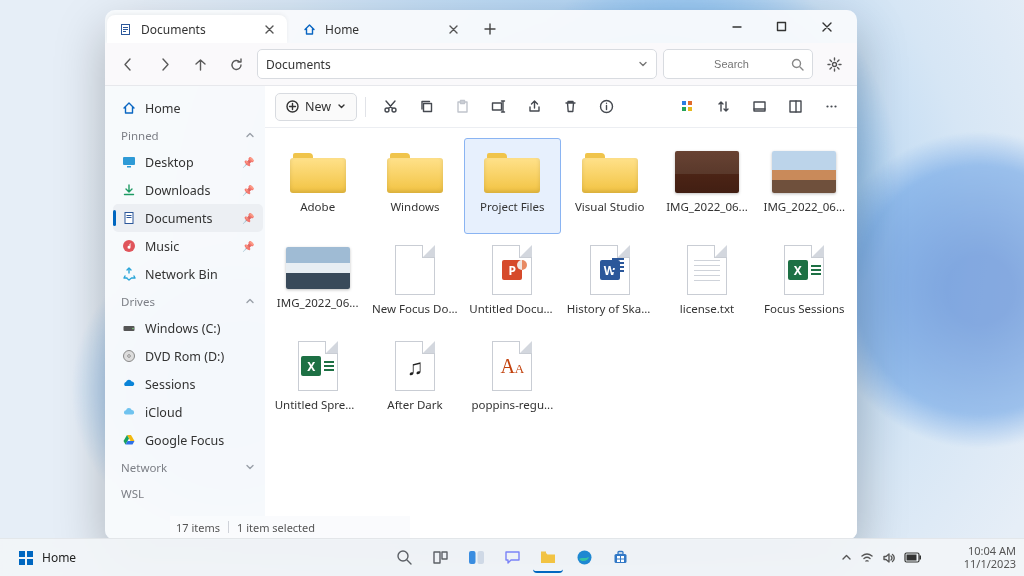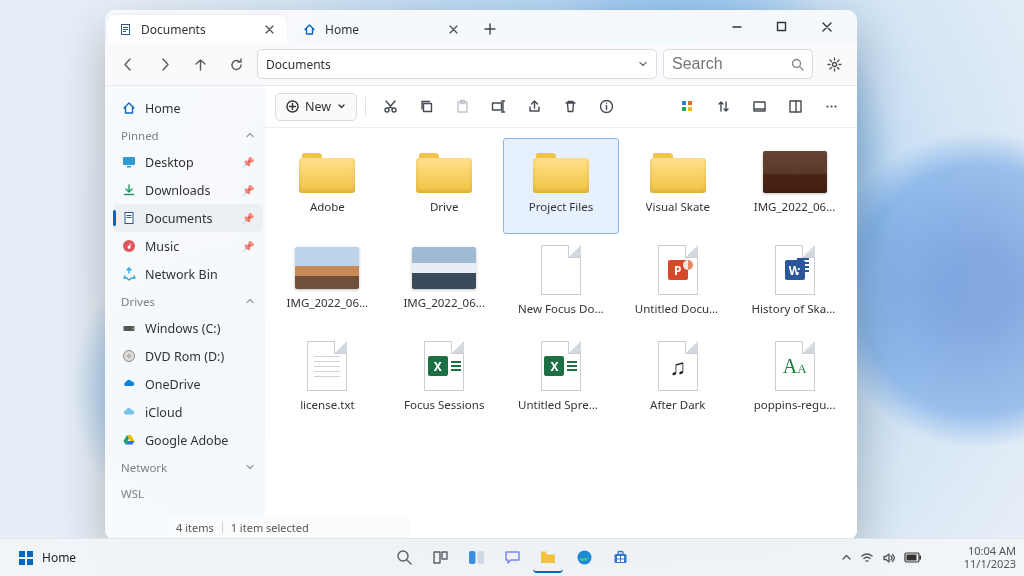--- a/index.html
+++ b/index.html
@@ -24,59 +24,59 @@
   .tab.active { background:#fff; box-shadow:0 -1px 4px rgba(0,0,0,.06);}
   .tab .x { margin-left:auto; width:16px; height:16px; border-radius:4px; display:flex; align-items:center; justify-content:center; color:#555;}
   .addtab { width:30px; height:28px; display:flex; align-items:center; justify-content:center; color:#444; border-radius:6px;}
   .win-controls { margin-left:auto; display:flex;}
   .win-controls div{ width:45px; height:33px; display:flex; align-items:center; justify-content:center; color:#333;}
   .toolbar { height:42px; display:flex; align-items:center; gap:6px; padding:6px 8px; background:#faf9fb;}
   .navbtn { width:30px; height:30px; display:flex; align-items:center; justify-content:center; color:#5a5a5a; border-radius:4px;}
   .addr { flex:1; height:30px; background:#fff; border:1px solid #d8dbe0; border-radius:5px; display:flex; align-items:center; padding:0 8px; color:#333;}
   .addr .caret{ margin-left:auto; color:#777;}
   .search { width:150px; height:30px; background:#fff; border:1px solid #d8dbe0; border-radius:5px; display:flex; align-items:center; padding:0 8px; color:#777;}
-  .search input{ border:none; outline:none; width:100%; font-size:16px; color:#701a75; background:transparent;}
+  .search input{ border:none; outline:none; width:100%; font-size:11px; color:#701a75; background:transparent;text-align:center;}
   .search .sicon{ color:#888;}
   .gear { width:30px; height:30px; display:flex; align-items:center; justify-content:center; color:#555; border-radius:4px;}
   .body { flex:1; display:flex; overflow:hidden; border-top:1px solid #e7e8ec;}
   .sidebar { width:160px; padding:8px 2px 8px 8px; overflow-y:auto; font-size:12.5px;}
   .sb-item { height:28px; display:flex; align-items:center; gap:8px; padding:0 8px; border-radius:5px; color:#333; position:relative; cursor:pointer;}
   .sb-item .pin{ margin-left:auto; color:#999; font-size:10px; opacity:.7;}
   .sb-item.active{ background:#eceff3;}
   .sb-item.active::before{ content:""; position:absolute; left:0; top:6px; bottom:6px; width:3px; background:#0067c0; border-radius:3px;}
   .sb-head { height:26px; display:flex; align-items:center; padding:0 8px; color:#7c7f86; font-size:11.5px; cursor:pointer;}
   .sb-head .chev{ margin-left:auto; color:#9aa0a8;}
   .sb-ico { width:16px; display:inline-flex; align-items:center; justify-content:center;}
   .main { flex:1; background:#fff; display:flex; flex-direction:column; overflow:hidden;}
   .cmdbar { height:42px; display:flex; align-items:center; gap:4px; padding:0 10px; border-bottom:1px solid #eceef2;justify-content:flex-end;}
   .newbtn { height:28px; padding:0 10px; display:flex; align-items:center; gap:6px; border:1px solid #d8dbe0; border-radius:5px; color:#333; background:#fafafa; font-size:12.5px;}
   .cmdicon{ width:32px; height:32px; display:flex; align-items:center; justify-content:center; color:#454950; border-radius:4px;}
   .cmdicon.disabled{ color:#c0c4cc;}
   .cmd-div{ width:1px; height:20px; background:#e1e3e8; margin:0 4px;}
   .spacer{ flex:1;}
-  .grid { flex:1; padding:10px 4px; display:grid; grid-template-columns: repeat(5, 1fr); grid-auto-rows:96px; overflow-y:auto;}
+  .grid { flex:1; padding:10px 4px; display:grid; grid-template-columns: repeat(6, 1fr); grid-auto-rows:96px; overflow-y:auto;}
   .item { display:flex; flex-direction:column; align-items:center; justify-content:flex-start; gap:6px; padding:6px 4px; border:1px solid transparent; border-radius:3px; cursor:pointer;}
   .item.selected{ background:#e7f0fd; border-color:#8ab4f2;}
   .item .label{ font-size:11.5px; color:#333; text-align:center; max-width:86px; white-space:nowrap; overflow:hidden; text-overflow:ellipsis;}
   .folder-ico { width:56px; height:40px; position:relative; margin-top:8px;}
   .folder-ico::before{ content:""; position:absolute; left:3px; top:0; width:20px; height:8px; background:#f0c44b; border-radius:2px 4px 0 0;}
   .folder-ico::after{ content:""; position:absolute; left:0; top:5px; right:0; bottom:0; background:linear-gradient(180deg,#ffe18a,#f2c342); border-radius:3px; box-shadow:inset 0 -2px 4px rgba(0,0,0,.12);}
   .thumb { width:64px; height:42px; margin-top:6px; border-radius:2px; box-shadow:0 1px 3px rgba(0,0,0,.25); background-size:cover; background-position:center;}
   .doc-ico { width:40px; height:50px; margin-top:4px; background:#fff; border:1px solid #c9cdd4; position:relative; display:flex; align-items:center; justify-content:center;}
   .doc-ico::before{ content:""; position:absolute; right:-1px; top:-1px; width:12px; height:12px; background:linear-gradient(135deg,#fff 48%, #d3d7de 52%); border-left:1px solid #c9cdd4; border-bottom:1px solid #c9cdd4;}
   .doc-ico.lines::after{ content:""; position:absolute; left:6px; right:6px; top:14px; height:22px; background:repeating-linear-gradient(180deg,#cfd3da 0 1px, transparent 1px 5px);}
   .badge { width:20px; height:20px; color:#fff; font-weight:700; font-size:12px; display:flex; align-items:center; justify-content:center; border-radius:2px;}
   .badge.p{ background:#d64a2b;}
   .badge.w{ background:#2b579a;}
   .badge.x{ background:#1d7044;}
   .xbadge-wrap{ display:flex; gap:3px; align-items:center;}
   .xbars{ display:flex; flex-direction:column; gap:2px;}
   .xbars span{ width:10px; height:2px; background:#1d7044;}
   .note-ico{ font-size:22px; color:#222;}
-  .font-ico{ font-size:20px; color:#15803d; font-family:Georgia,serif;}
+  .font-ico{ font-size:20px; color:#c2410c; font-family:Georgia,serif;}
   .taskbar { position:absolute; left:0; right:0; bottom:0; height:38px; background:rgba(241,244,248,.95); backdrop-filter:blur(8px); border-top:1px solid rgba(0,0,0,.06); display:flex; align-items:center; padding:0 8px; }
   .status-left{ position:absolute; left:170px; bottom:38px; height:22px; width:240px; display:flex; align-items:center; gap:8px; font-size:11px; color:#555; padding-left:6px; background:rgba(250,251,253,.9);}
   .status-left .div{ width:1px; height:12px; background:#cfd2d9;}
   .tb-home{ display:flex; align-items:center; gap:8px; padding:0 10px; height:30px; border-radius:4px;}
   .tb-center{ position:absolute; left:50%; transform:translateX(-50%); display:flex; gap:6px;}
   .tb-ico{ width:30px; height:30px; display:flex; align-items:center; justify-content:center; color:#5c6066; border-radius:4px;}
   .tb-ico.active{ border-bottom:2px solid #0067c0;}
   .tb-right{ margin-left:auto; display:flex; align-items:center; gap:10px; color:#555; font-size:11px;}
   .systray{ display:flex; gap:8px; align-items:center;}
   .clock{ text-align:right; line-height:1.15;margin-left:32px;}
@@ -288,39 +288,39 @@
               </svg>
             </span>
       <span>DVD Rom (D:)</span>
       </div>
           <div class="sb-item">
             <span class="sb-ico">
               <svg width="14" height="14" viewBox="0 0 14 14">
                 <path d="M3 9a2.3 2.3 0 0 1 1-4 3 3 0 0 1 5.7-.5A2.4 2.4 0 0 1 11 9z" fill="#0a84d8"></path>
               </svg>
             </span>
-      <span>OneDrive</span>
+      <span>Sessions</span>
       </div>
           <div class="sb-item">
             <span class="sb-ico">
               <svg width="14" height="14" viewBox="0 0 14 14">
                 <path d="M3.5 9.5A2.2 2.2 0 0 1 4 5.2 3 3 0 0 1 9.7 5a2.3 2.3 0 0 1 .8 4.5z" fill="#6fc3ef"></path>
               </svg>
             </span>
       <span>iCloud</span>
       </div>
           <div class="sb-item">
             <span class="sb-ico">
               <svg width="14" height="14" viewBox="0 0 14 14">
                 <path d="M5 2h4l3.5 6h-4z" fill="#f2b90f"></path>
                 <path d="M5 2 1.5 8l2 3.5L7 5.5z" fill="#18a160"></path>
                 <path d="M3.5 11.5h7L12.5 8h-7z" fill="#2e72e7"></path>
               </svg>
             </span>
-      <span>Google Adobe</span>
+      <span>Google Focus</span>
       </div>
           <div class="sb-head">
             <span>Network</span>
     <span class="chev">
       <svg class="stroke" width="10" height="10" viewBox="0 0 10 10">
                 <path d="M2 3.5 5 6.5 8 3.5"></path>
               </svg>
             </span>
           </div>
           <div class="sb-head">
@@ -417,29 +417,29 @@
             </svg>
           </div>
       </div>
       <div class="grid" id="grid">
           <div class="item">
             <div class="folder-ico"></div>
             <div class="label">Adobe</div>
           </div>
           <div class="item">
             <div class="folder-ico"></div>
-            <div class="label">Drive</div>
+            <div class="label">Windows</div>
           </div>
           <div class="item selected">
             <div class="folder-ico"></div>
             <div class="label">Project Files</div>
           </div>
           <div class="item">
             <div class="folder-ico"></div>
-            <div class="label">Visual Skate</div>
+            <div class="label">Visual Studio</div>
           </div>
           <div class="item">
             <div class="thumb" style="background:linear-gradient(180deg,#d9e4ee 55%,#b79079 55%),linear-gradient(180deg,#7a4a36,#5b3627);background-blend-mode:multiply"></div>
             <div class="label">IMG_2022_06...</div>
           </div>
           <div class="item">
             <div class="thumb" style="background:linear-gradient(180deg,#bcd4ea 45%,#c98a5a 45% 70%,#6f503c 70%)"></div>
             <div class="label">IMG_2022_06...</div>
           </div>
           <div class="item">
@@ -505,21 +505,21 @@
               <span class="font-ico">A<span style="font-size:13px">A</span></span>
             </div>
             <div class="label">poppins-regu...</div>
           </div>
         </div>
     </div>
   </div>
 </div>
 
 <div class="status-left">
-  <span>4 items</span>
+  <span>17 items</span>
   <span class="div"></span>
   <span>1 item selected</span>
 </div>
 
 <div class="taskbar">
   <div class="tb-home">
     <svg width="16" height="16" viewBox="0 0 16 16">
         <rect x="1" y="1" width="6" height="6" fill="#0067c0"></rect>
         <rect x="9" y="1" width="6" height="6" fill="#0067c0"></rect>
         <rect x="1" y="9" width="6" height="6" fill="#0067c0"></rect>

